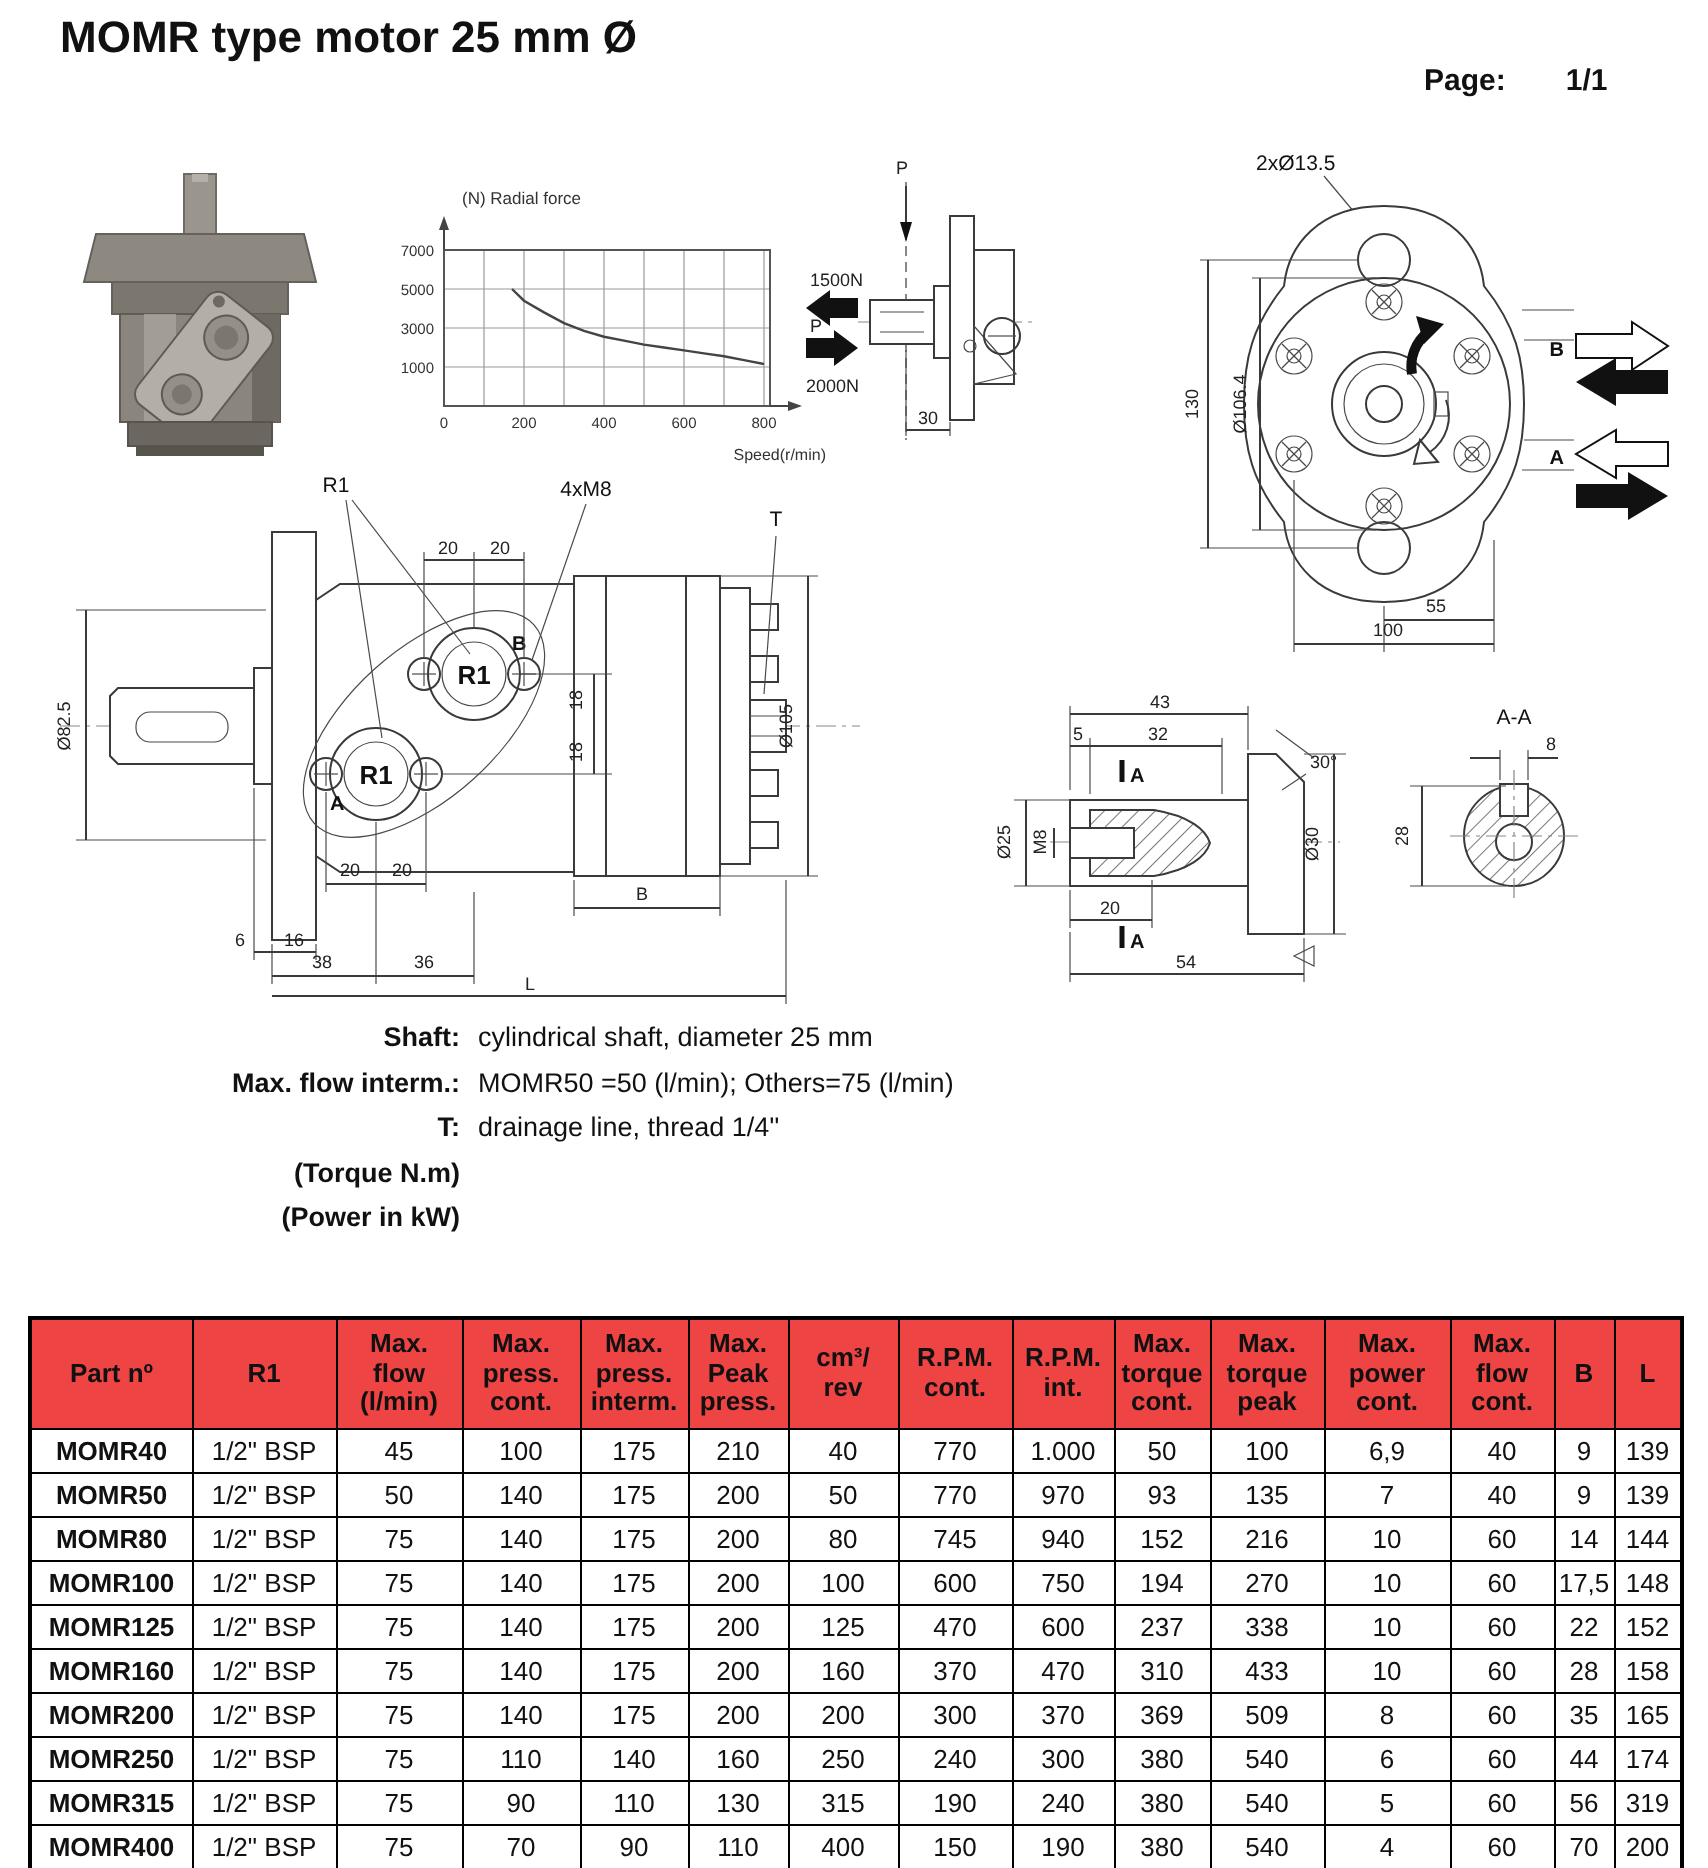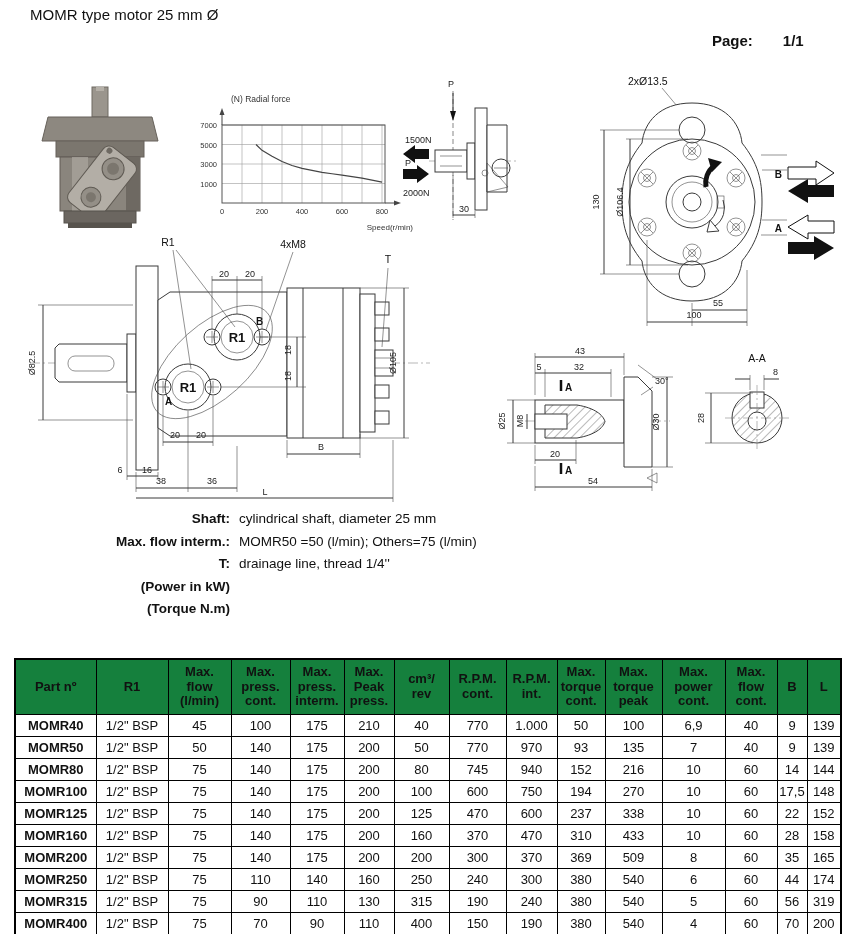--- a/index.html
+++ b/index.html
@@ -1,19 +1,19 @@
 <!DOCTYPE html>
 <html><head>
 <meta charset="utf-8">
 <style>
   html,body{margin:0;padding:0;background:#fff;}
   #page{position:relative;width:854px;height:934px;background:#fff;
         font-family:"Liberation Sans",sans-serif;color:#111;overflow:hidden;}
   .abs{position:absolute;}
-  #title{left:30px;top:6px;font-size:15px;font-weight:normal;}
+  #title{left:30px;top:6px;font-size:22px;font-weight:bold;}
   #page-ind{left:712px;top:32px;font-size:15px;font-weight:bold;display:flex;gap:30px;}
   
   #chart-wrap{left:185px;top:92px;width:230px;height:140px;}
   #chart-title{position:absolute;left:2px;top:2px;font-size:8.5px;color:#333;padding-left:44px;}
   #chart-xlabel{position:absolute;right:2px;bottom:0px;font-size:8px;color:#333;}
   svg text{font-family:"Liberation Sans",sans-serif;}
   .grid{stroke:#9a9a9a;stroke-width:.6;fill:none;}
   .plotbox{fill:none;stroke:#555;stroke-width:1;}
   .curve{fill:none;stroke:#444;stroke-width:1.2;}
   .tick{font-size:7.5px;fill:#333;}
@@ -32,21 +32,21 @@
   
   #specs{left:96px;top:508px;width:480px;font-size:13.5px;}
   .spec-row{display:flex;line-height:22.5px;}
   .spec-label{width:134px;text-align:right;font-weight:bold;flex:none;}
   .spec-value{margin-left:9px;}
   
   #table-wrap{left:14px;top:658px;width:826px;}
   table{border-collapse:collapse;width:826px;table-layout:fixed;}
   th,td{border:1px solid #000;text-align:center;vertical-align:middle;
         font-size:13px;padding:0 1px;overflow:hidden;}
-  th{background:#15803d;font-weight:bold;white-space:pre-line;height:54px;line-height:1.12;}
+  th{background:#ef4444;font-weight:bold;white-space:pre-line;height:54px;line-height:1.12;}
   td{height:21px;}
   td.part{font-weight:bold;}
   table{border:2px solid #000;}
 </style>
 </head>
 <body>
 
 <div id="page">
 
   <div id="title" class="abs">MOMR type motor 25 mm Ø</div>
@@ -413,25 +413,25 @@
       </div>
       <div class="spec-row">
         <div class="spec-label">Max. flow interm.:</div>
         <div class="spec-value">MOMR50 =50 (l/min); Others=75 (l/min)</div>
       </div>
       <div class="spec-row">
         <div class="spec-label">T:</div>
         <div class="spec-value">drainage line, thread 1/4''</div>
       </div>
       <div class="spec-row">
-        <div class="spec-label">(Power in kW)</div>
+        <div class="spec-label">(Torque N.m)</div>
         <div class="spec-value"></div>
       </div>
       <div class="spec-row">
-        <div class="spec-label">(Torque N.m)</div>
+        <div class="spec-label">(Power in kW)</div>
         <div class="spec-value"></div>
       </div>
     </div>
 
   <div id="table-wrap" class="abs">
     <table>
       <colgroup>
         <col style="width:81px">
           <col style="width:72px">
           <col style="width:63px">

